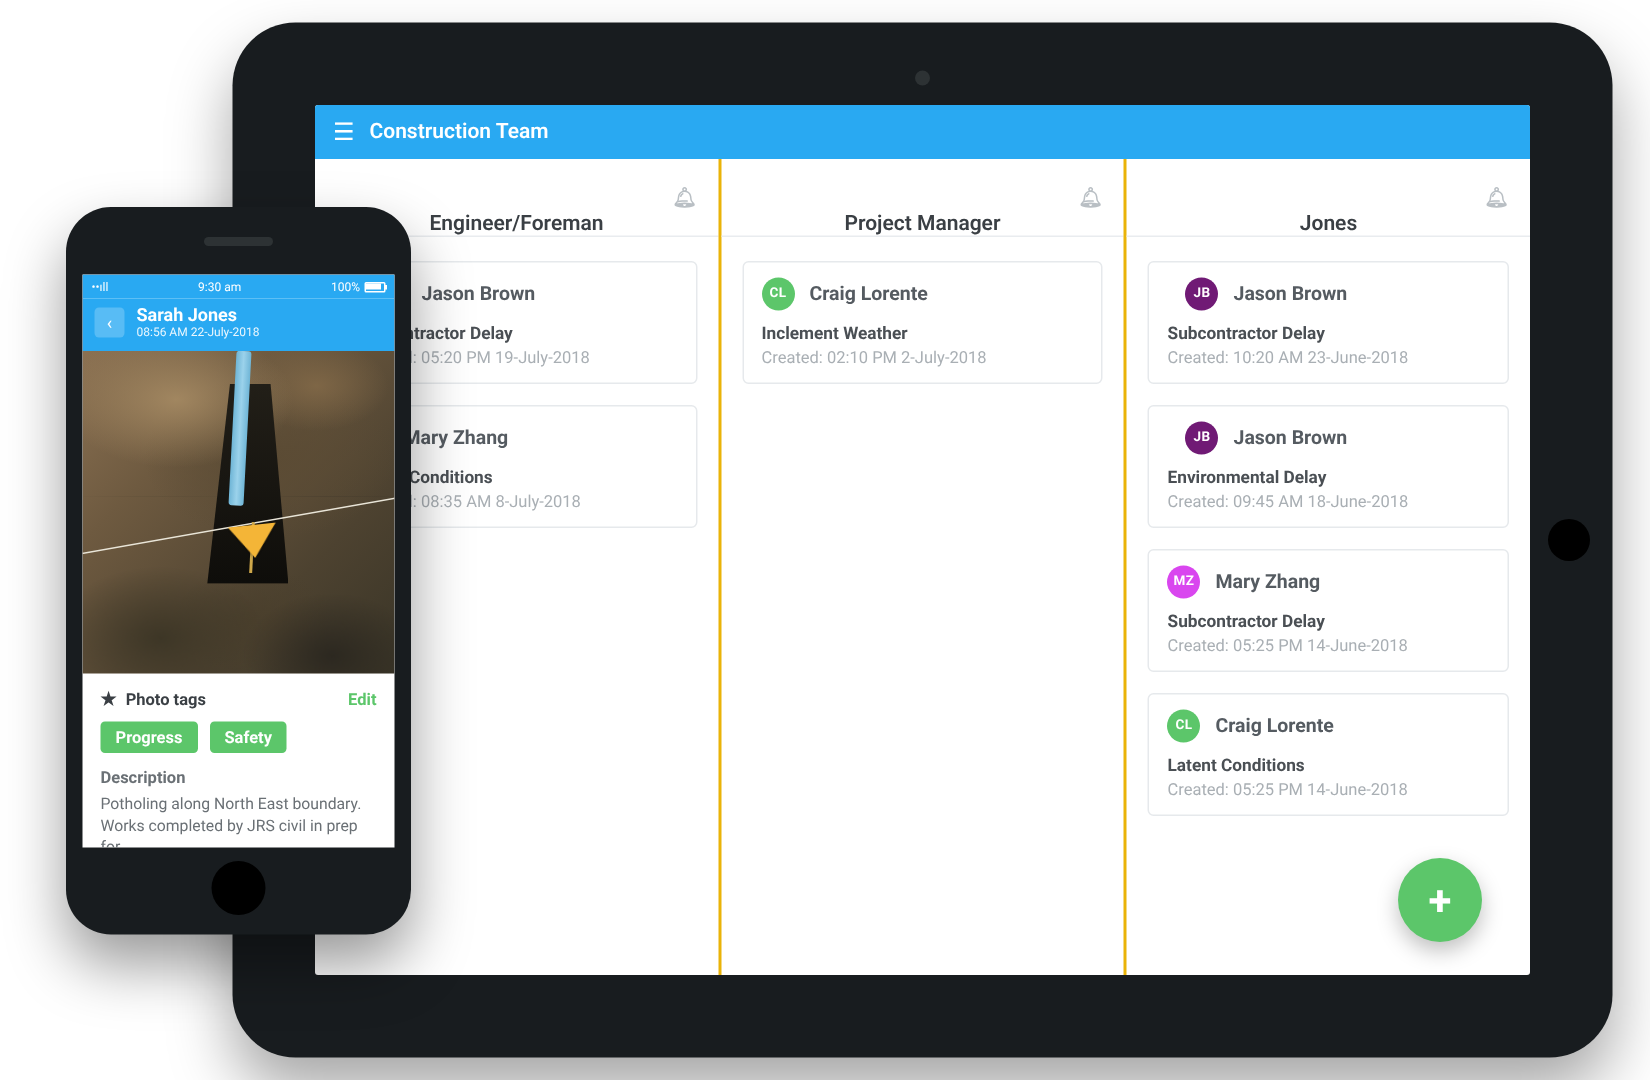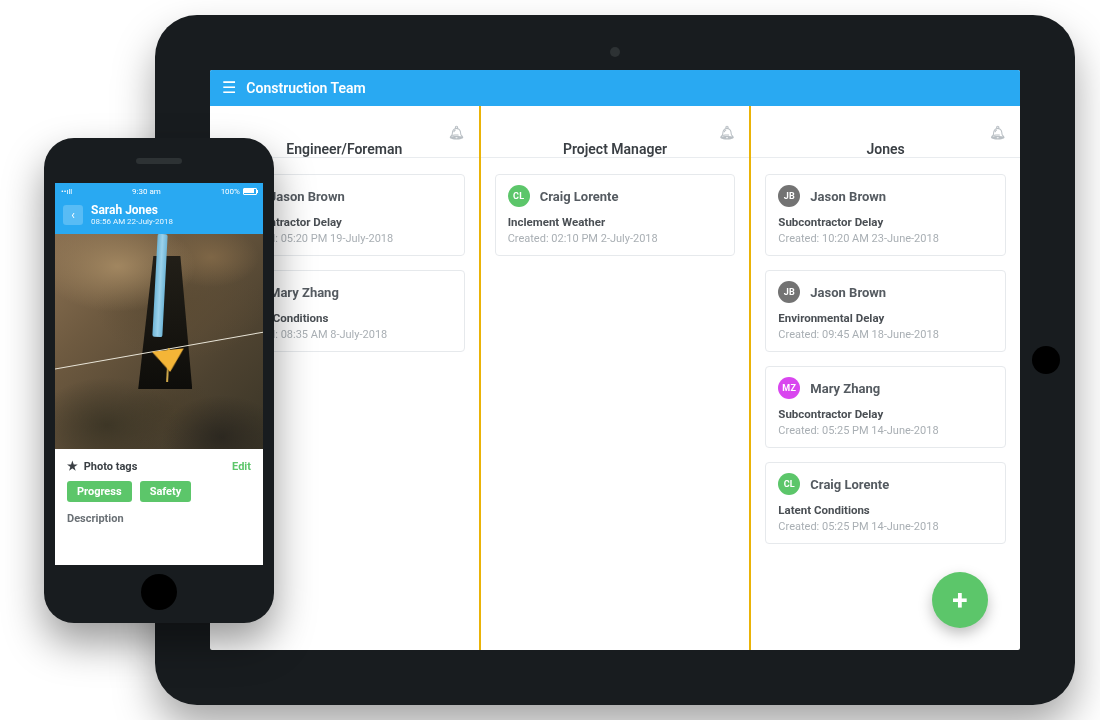--- a/index.html
+++ b/index.html
@@ -76,21 +76,21 @@
     background: #fff;
     cursor: pointer;
   }
   .card-top { display: flex; align-items: center; gap: 10px; margin-bottom: 8px; }
   .avatar {
     width: 22px; height: 22px; border-radius: 50%;
     display: flex; align-items: center; justify-content: center;
     color: #fff; font-size: 9px; font-weight: 700; letter-spacing: 0.3px;
     flex-shrink: 0;
   }
-  .av-jb { background: #737373; }
+  .av-jb { background: #701a75; margin-left: 12px; }
   .av-cl { background: #5cc66a; }
   .av-mz { background: #d946ef; }
   .card-name { font-weight: 700; color: #555b61; font-size: 13px; }
   .card-title { font-size: 11.5px; color: #4a4f54; font-weight: 700; margin-bottom: 3px; }
   .card-meta { font-size: 11px; color: #a9afb4; }
 
   .fab {
     position: absolute;
     right: 32px; bottom: 22px;
     width: 56px; height: 56px; border-radius: 50%;
@@ -360,16 +360,17 @@
         <span class="ph-edit">Edit</span>
       </div>
       <div class="chips">
         <span class="chip">Progress</span>
         <span class="chip">Safety</span>
       </div>
     </div>
 
     <div class="ph-desc">
       <h5>Description</h5>
+      <p>Potholing along North East boundary. Works completed by JRS civil in prep for</p>
     </div>
 
   </div>
 </div>
 
 </body></html>

